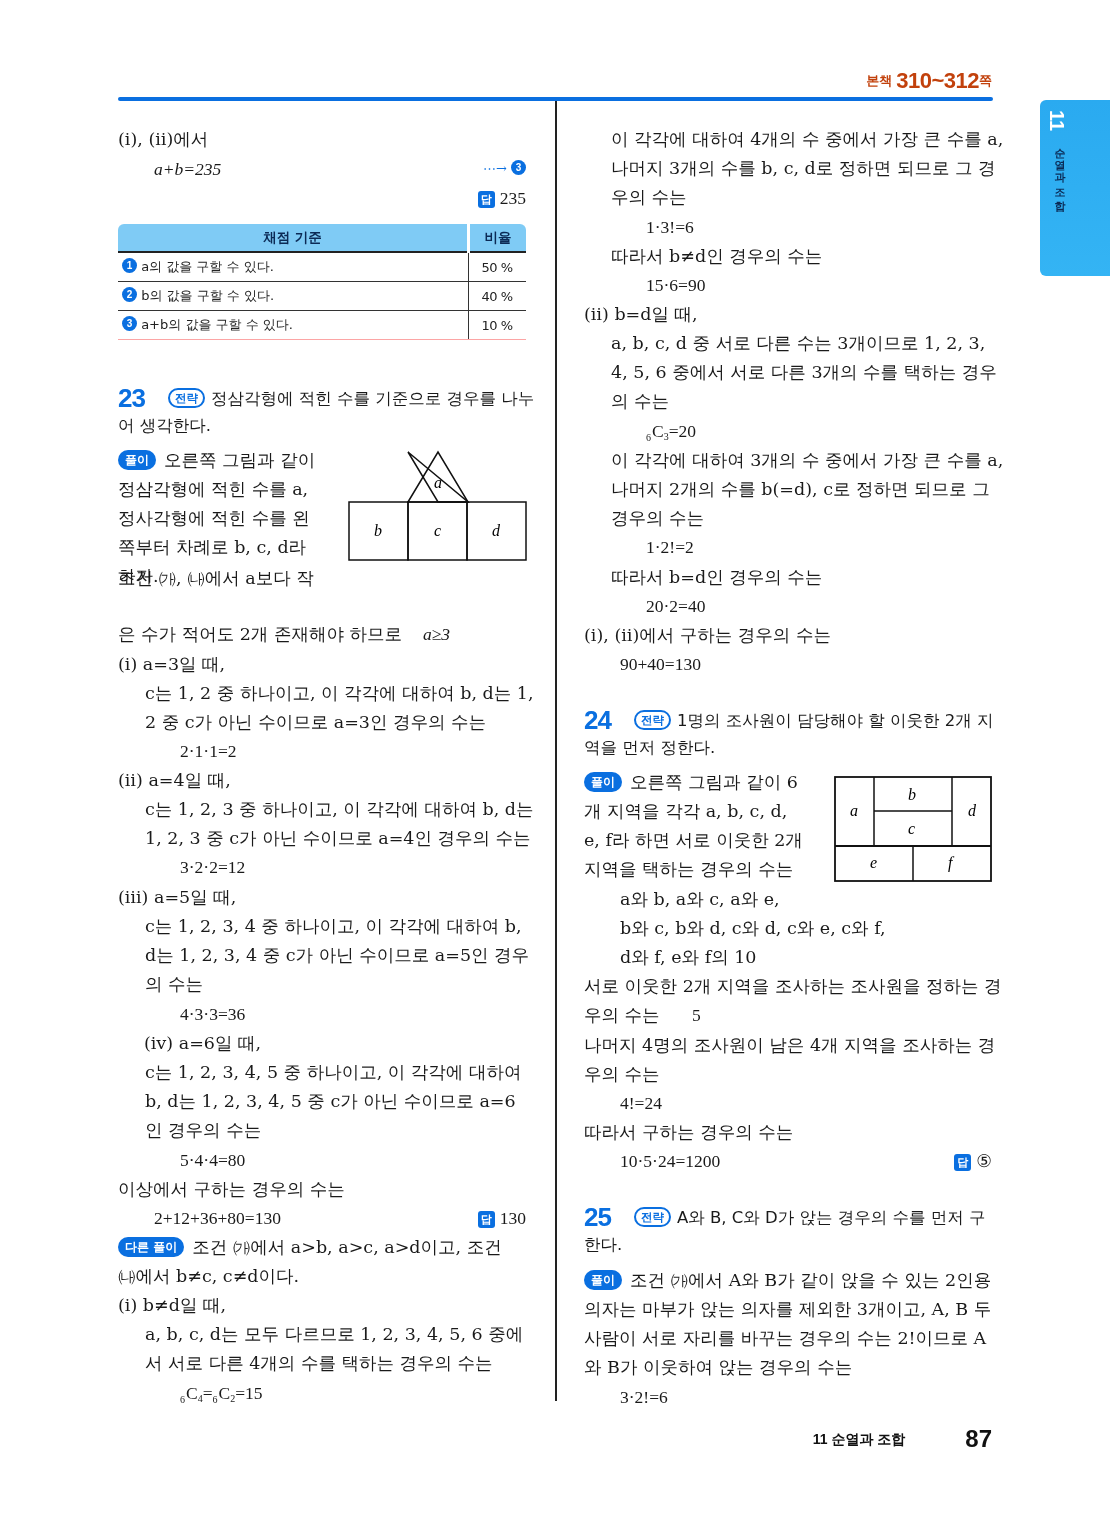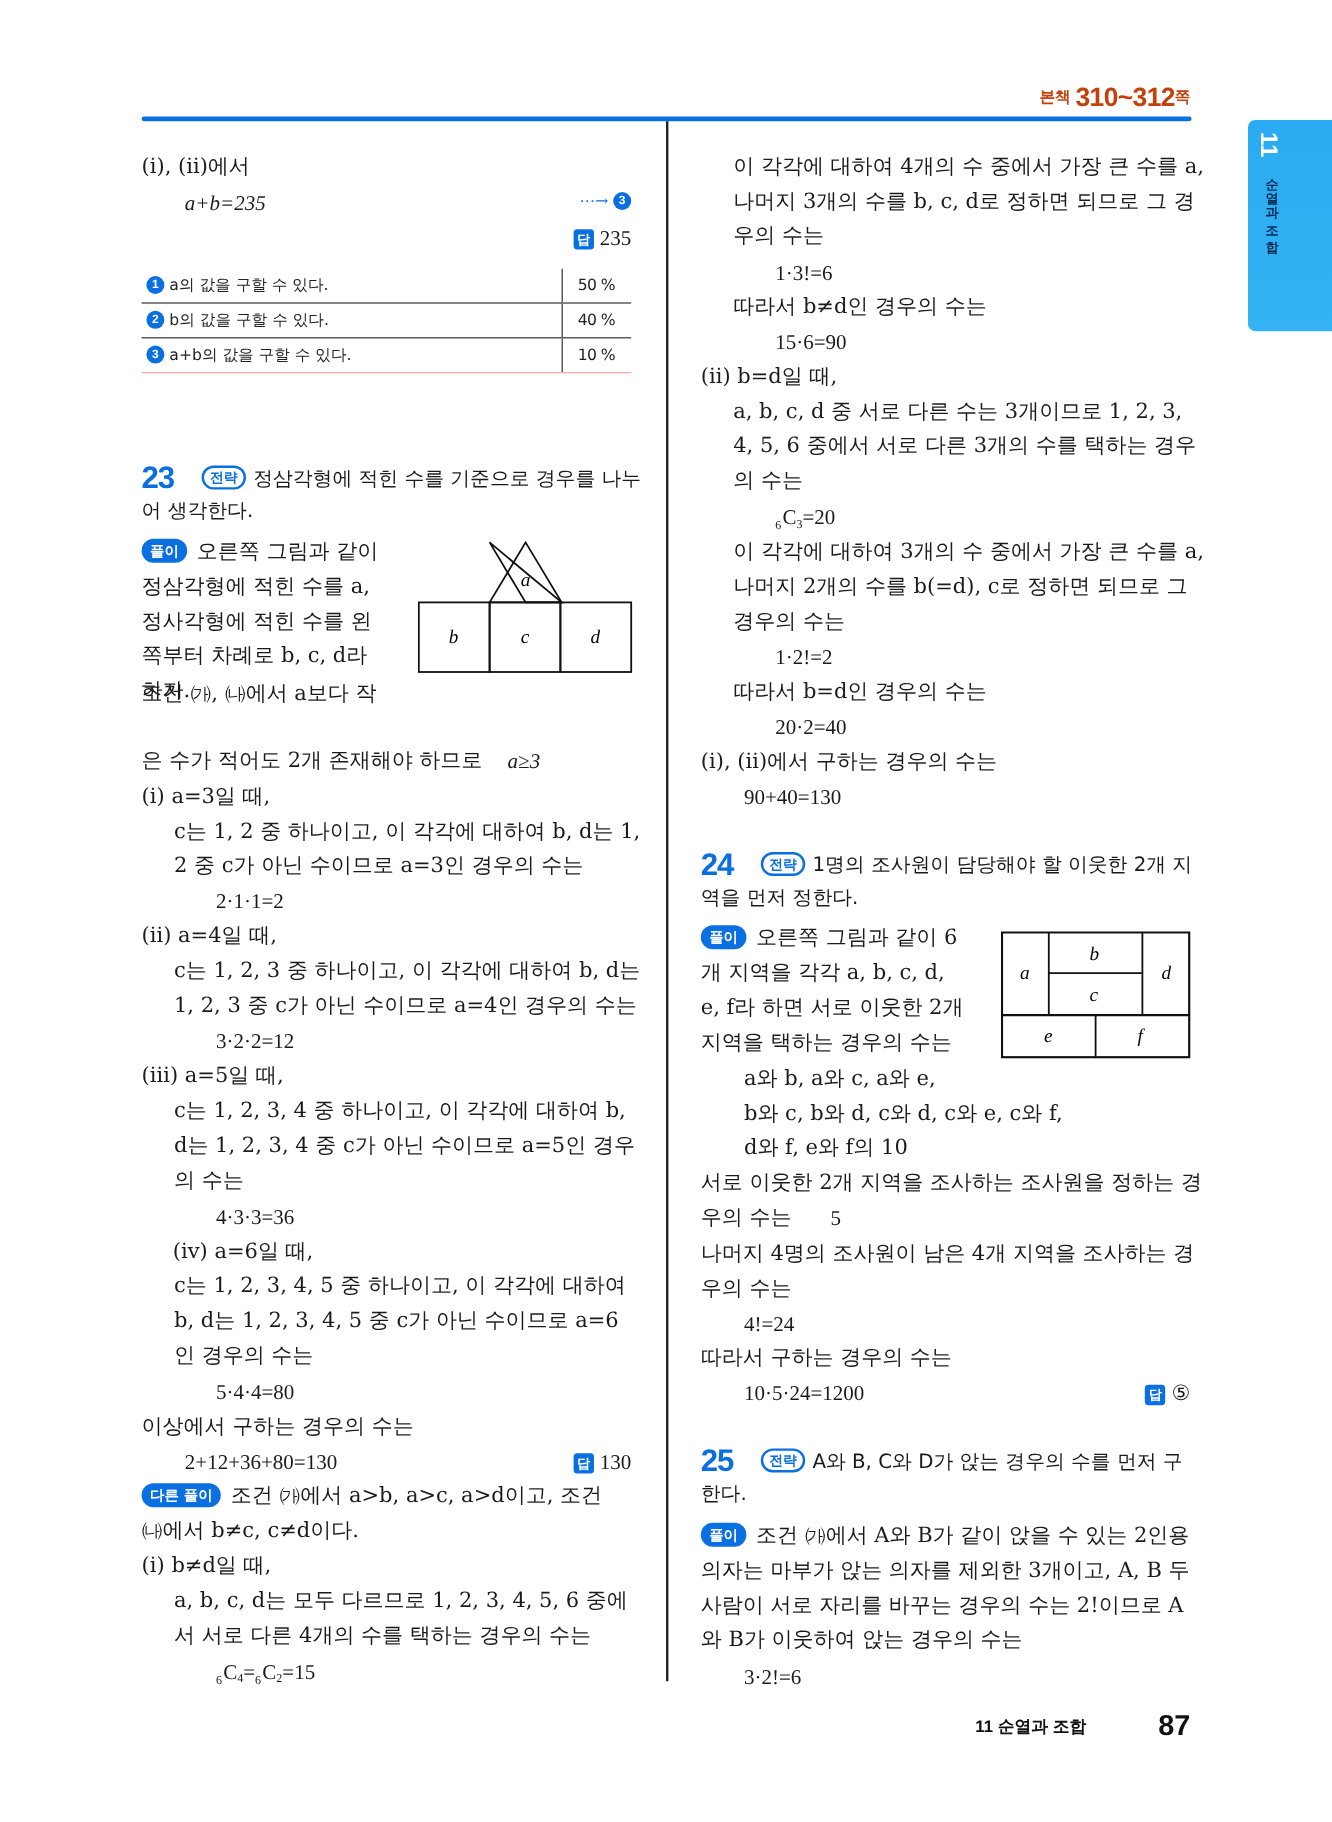--- a/index.html
+++ b/index.html
@@ -99,20 +99,24 @@
   <div class="arrow-ref" style="top:160px;">
     <span>⋯→</span>
     <span class="circ-num">3</span>
   </div>
   <div class="answer" style="top:184px;">
     <span class="ans-badge">답</span><span class="math">235</span>
   </div>
 
   <table class="score-table">
     <tbody>
+        <tr>
+      <th>채점 기준</th>
+      <th>비율</th>
+    </tr>
     <tr>
       <td><span class="circ-num">1</span> <span>a의 값을 구할 수 있다.</span></td>
       <td class="pct">50 %</td>
     </tr>
     <tr>
       <td><span class="circ-num">2</span> <span>b의 값을 구할 수 있다.</span></td>
       <td class="pct">40 %</td>
     </tr>
     <tr>
       <td><span class="circ-num">3</span> <span>a+b의 값을 구할 수 있다.</span></td>

